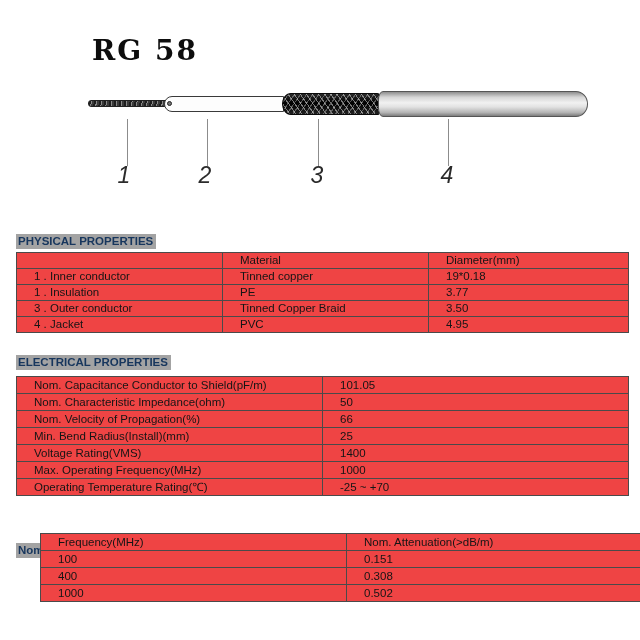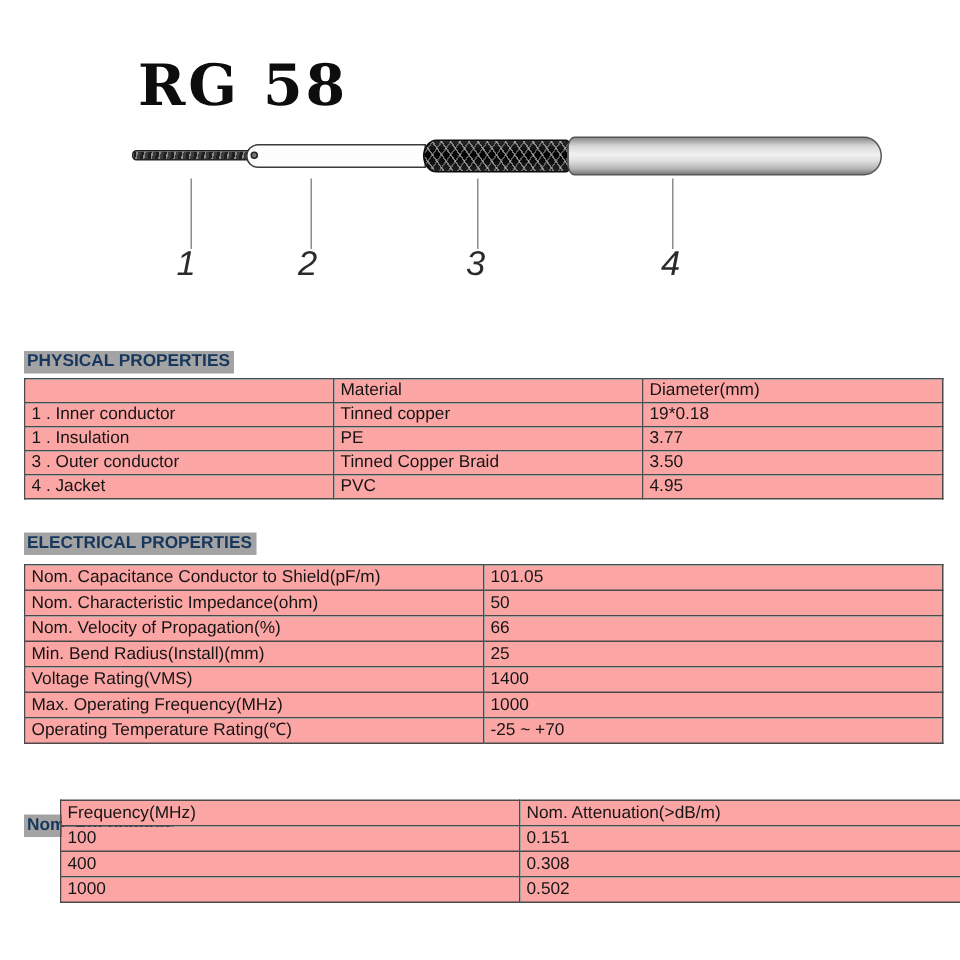--- a/index.html
+++ b/index.html
@@ -4,21 +4,21 @@
 <style>
   * { margin:0; padding:0; box-sizing:border-box; }
   html,body { background:#ffffff; }
   body { width:640px; height:640px; font-family:"Liberation Sans", sans-serif; }
   .canvas { position:relative; width:640px; height:640px; background:#fff; overflow:hidden; }
 
   
   .title {
     position:absolute; left:92px; top:34px;
     font-family:"DejaVu Serif", serif; font-weight:bold;
-    font-size:38px; letter-spacing:2px; color:#0d0d0d;
+    font-size:28px; letter-spacing:2px; color:#0d0d0d;
   }
 
   
   .cable-part { position:absolute; }
   .inner-conductor {
     left:88px; top:100px; width:80px; height:7px;
     border-radius:3px;
     background:repeating-linear-gradient(100deg,#1f1f1f 0 2px,#8a8a8a 2px 3px,#3c3c3c 3px 5px);
     border:0.5px solid #222;
   }
@@ -64,23 +64,23 @@
   }
 
   
   table.spec {
     position:absolute; left:16px; width:612px;
     border-collapse:collapse; table-layout:fixed;
     font-size:11.5px; color:#151515;
   }
   table.spec td {
     border:1px solid #4a4a4a;
-    padding:0 4px; height:16px; line-height:15px;
+    padding:0 17px; height:16px; line-height:15px;
     white-space:nowrap; overflow:hidden;
-    background:#fca5a5;
+    background:#ef4444;
   }
   table.spec { border:1.5px solid #7a7a7a; }
   #electrical-table td, #attenuation-table td { height:17px; }
 </style>
 </head>
 <body>
 
 <div class="canvas">
 
   <div class="title">RG 58</div>

